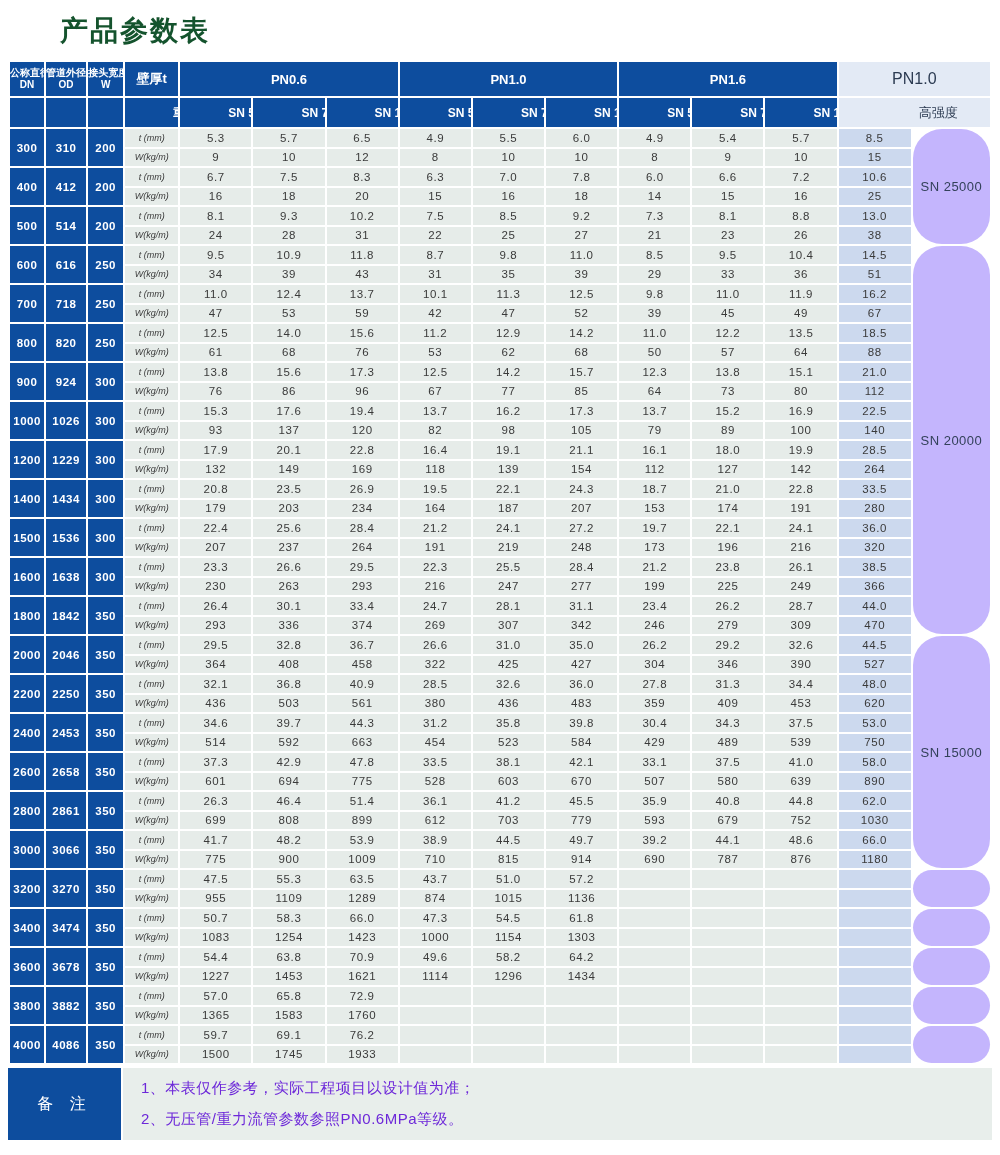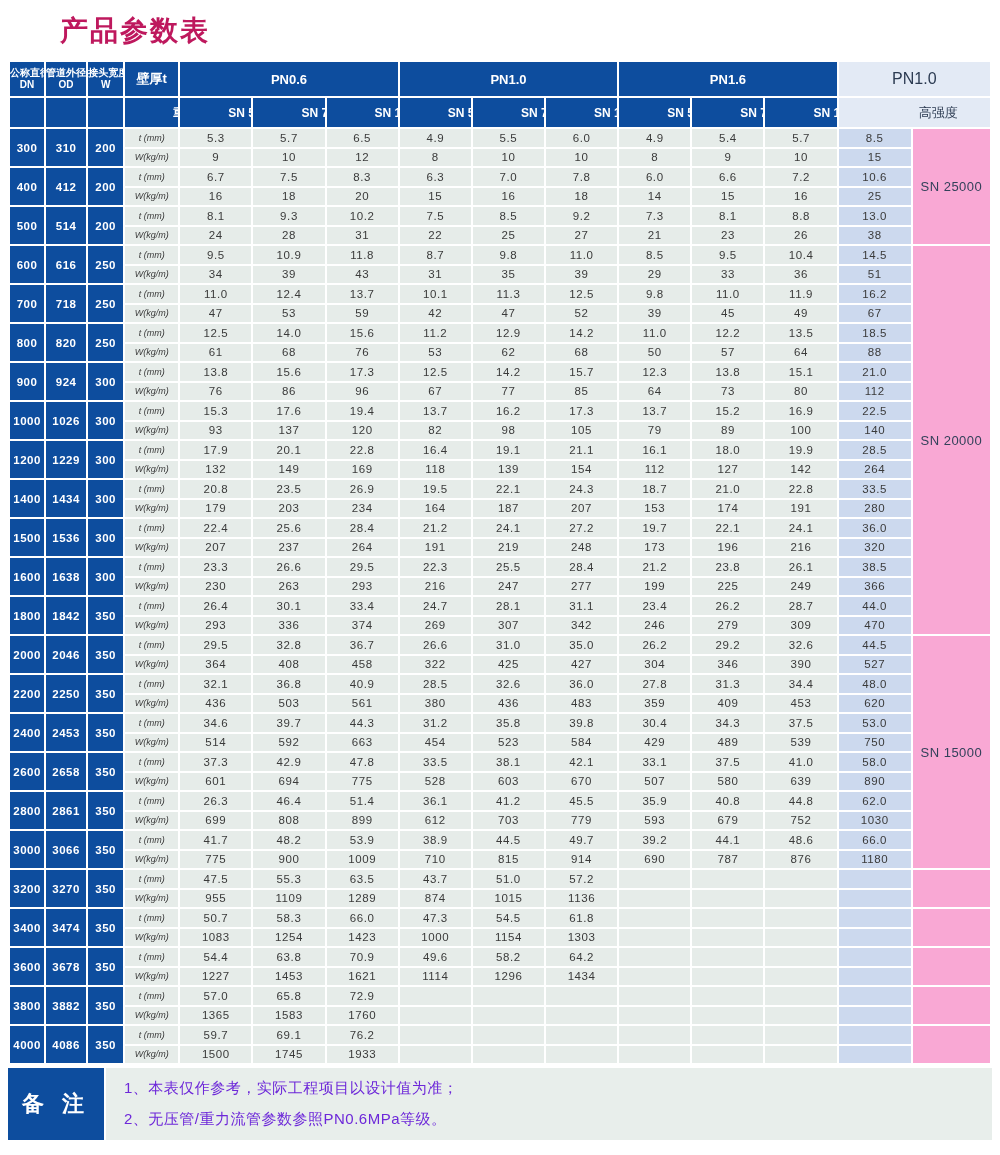--- a/index.html
+++ b/index.html
@@ -5,21 +5,21 @@
   html,body{margin:0;padding:0;background:#ffffff;}
   body{
     width:1000px;height:1155px;
     font-family:"Liberation Sans","DejaVu Sans",sans-serif;
     position:relative;overflow:hidden;
   }
   .page{padding:8px 8px 0 8px;}
   h1.title{
     margin:4px 0 10px 52px;
     font-size:28px;font-weight:bold;
-    color:#be185d;letter-spacing:2px;
+    color:#14532d;letter-spacing:2px;
   }
   table.params{
     table-layout:fixed;
     width:984px;
     border-collapse:separate;
     border-spacing:2px;
     background:#ffffff;
   }
   table.params th, table.params td{
     padding:0;margin:0;overflow:hidden;white-space:nowrap;
@@ -47,31 +47,31 @@
   td.rowlbl{
     background:#e6ece9;color:#3c3c3c;font-size:9px;font-style:italic;
   }
   td.val{
     background:#e6ece9;color:#3a3a3a;font-size:11.5px;letter-spacing:0.6px;
   }
   td.hsval{
     background:#ccd9ee;color:#3a3a3a;font-size:11.5px;letter-spacing:0.6px;
   }
   td.snlbl{
-    background:#f9a8d4;color:#33415a;font-size:13px;letter-spacing:0.5px;
+    background:#c4b5fd;color:#33415a;font-size:13px;letter-spacing:0.5px;border-radius:29px;
   }
   
   .notes{
     width:984px;margin-top:3px;display:flex;gap:2px;
   }
   .notes-label{
-    background:#0d4d9e;color:#ffffff;font-weight:bold;
-    width:96px;min-height:72px;
+    background:#0d4d9e;color:#ffffff;font-weight:normal;
+    width:113px;min-height:72px;
     display:flex;align-items:center;justify-content:center;
-    font-size:22px;letter-spacing:6px;
+    font-size:16px;letter-spacing:6px;
   }
   .notes-body{
     background:#e8eeeb;flex:1;min-height:72px;
     display:flex;flex-direction:column;justify-content:center;
     padding-left:18px;box-sizing:border-box;
   }
   .notes-body p{
     margin:6px 0;color:#6d28d9;font-size:15px;letter-spacing:0.5px;
   }
 </style>

